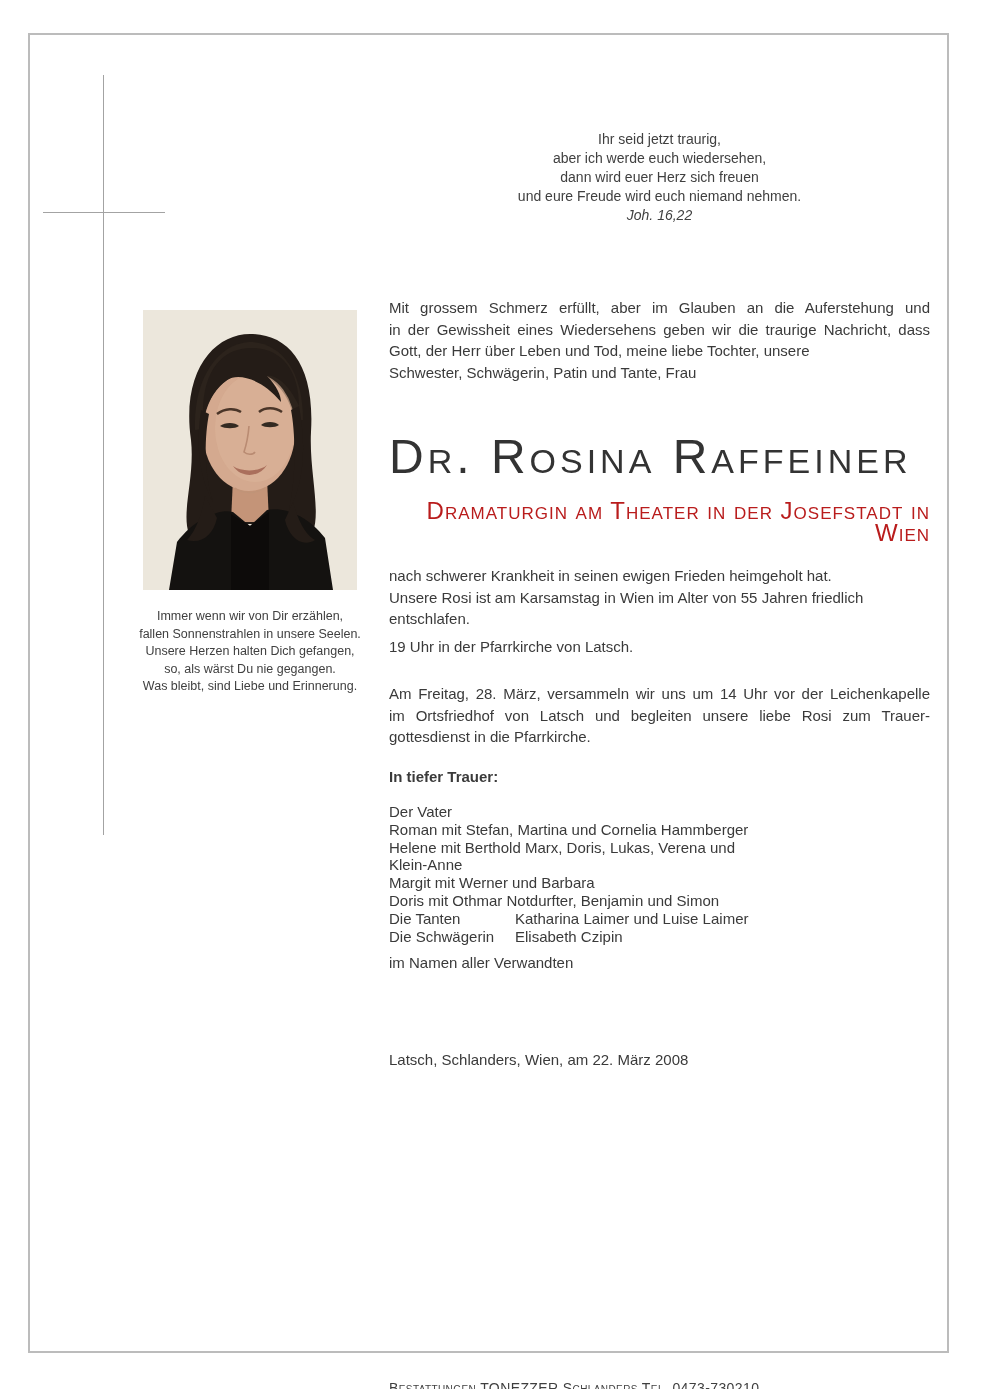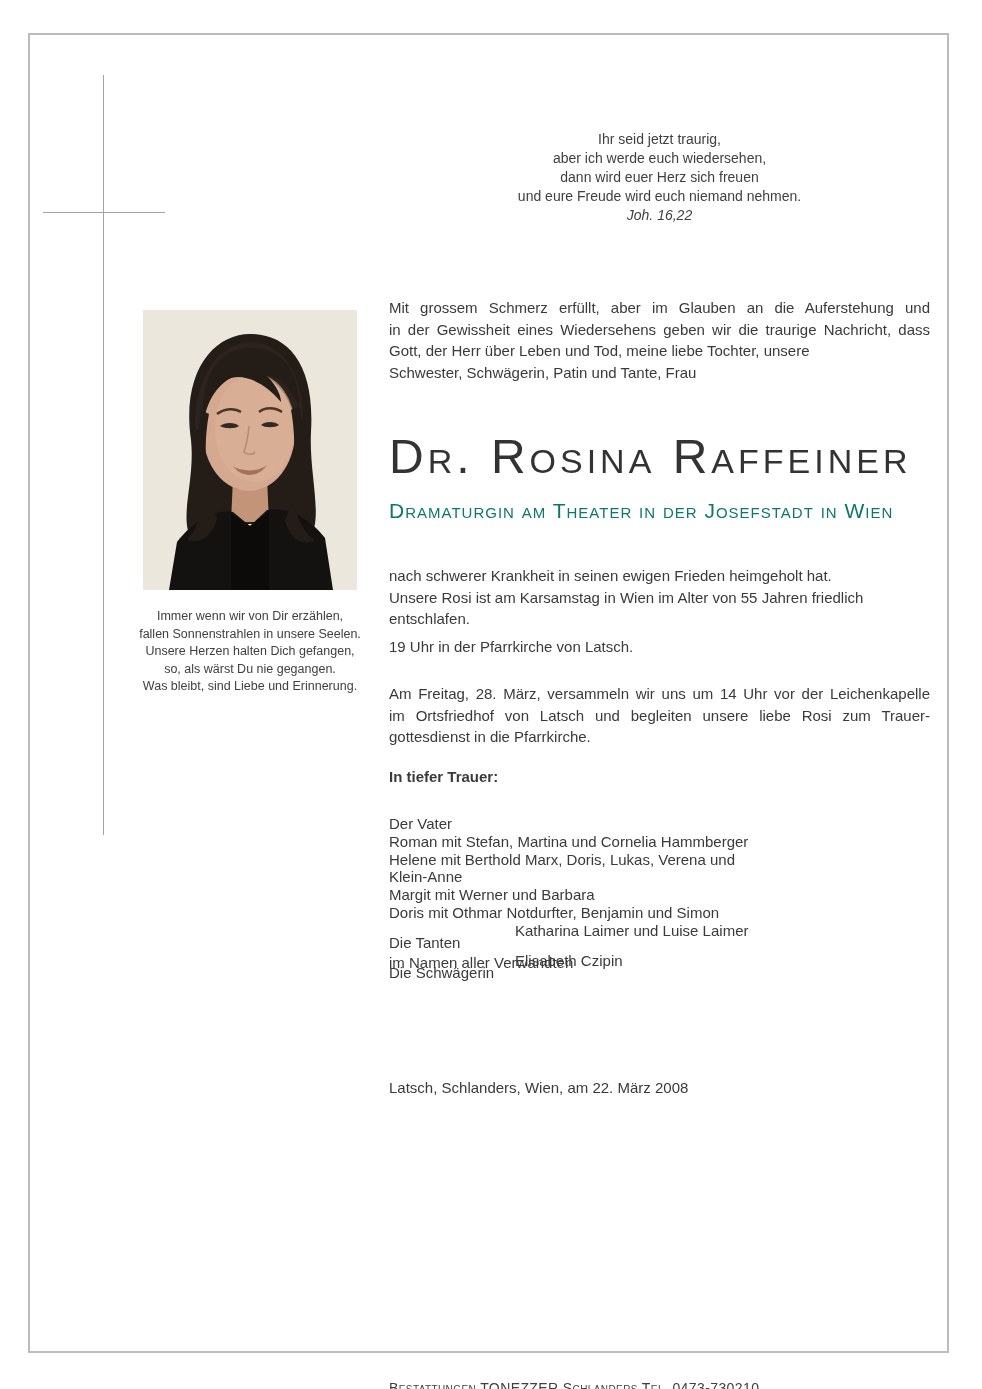--- a/index.html
+++ b/index.html
@@ -24,35 +24,35 @@
 
   .intro{top:297px;font-size:15px;line-height:21.5px;}
   .body-line{white-space:nowrap;}
   .body-line.just{white-space:normal;text-align:justify;text-align-last:justify;}
 
   .name{
     top:434px;text-align:left;font-variant:small-caps;
     font-size:48px;line-height:46px;letter-spacing:4px;color:#333333;
   }
   .role{
-    top:500px;text-align:left;font-variant:small-caps;
-    font-size:21px;line-height:22px;letter-spacing:1px;color:#0f766e;
+    top:500px;text-align:right;font-variant:small-caps;
+    font-size:24px;line-height:22px;letter-spacing:1px;color:#b91c1c;
   }
 
   .p1{top:565px;font-size:15px;line-height:21.5px;}
   .p2{top:636px;font-size:15px;line-height:21.5px;}
   .p3{top:683px;font-size:15px;line-height:21.5px;}
 
   .trauer{top:768px;font-size:15px;font-weight:bold;}
   .family{top:803px;font-size:15px;line-height:17.8px;}
   .frow{display:flex;}
-  .flabel{width:126px;flex:none;margin-top:12px;}
+  .flabel{width:126px;flex:none;}
   .fvals{flex:1;}
   .closing{top:954px;font-size:15px;}
-  .dateline{top:1079px;font-size:15px;}
+  .dateline{top:1051px;font-size:15px;}
   .footer{
     top:1332px;font-variant:small-caps;font-size:14px;letter-spacing:0.4px;color:#3f3f3f;margin-top:48px;
   }
 
   
   .photo{position:absolute;left:143px;top:310px;width:214px;height:280px;}
   .photo svg{display:block;}
 
   
   .verse{

